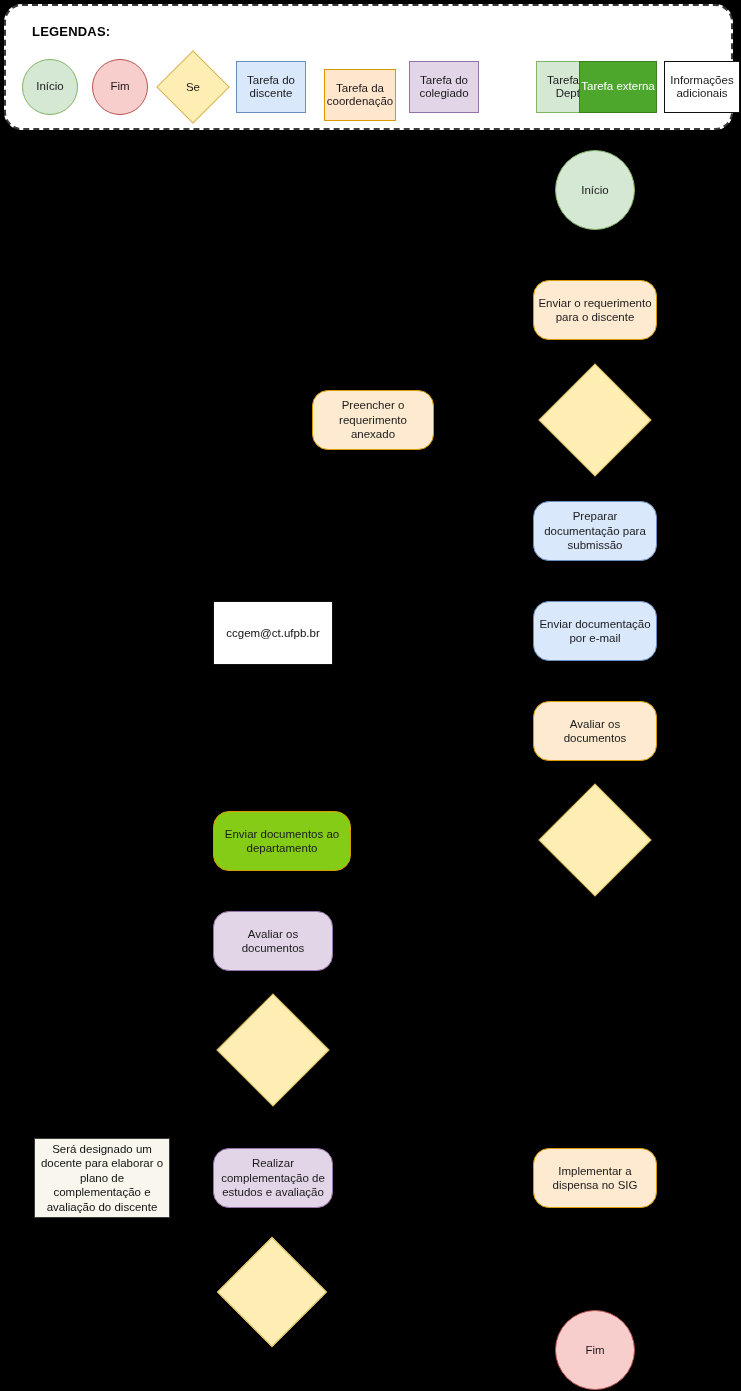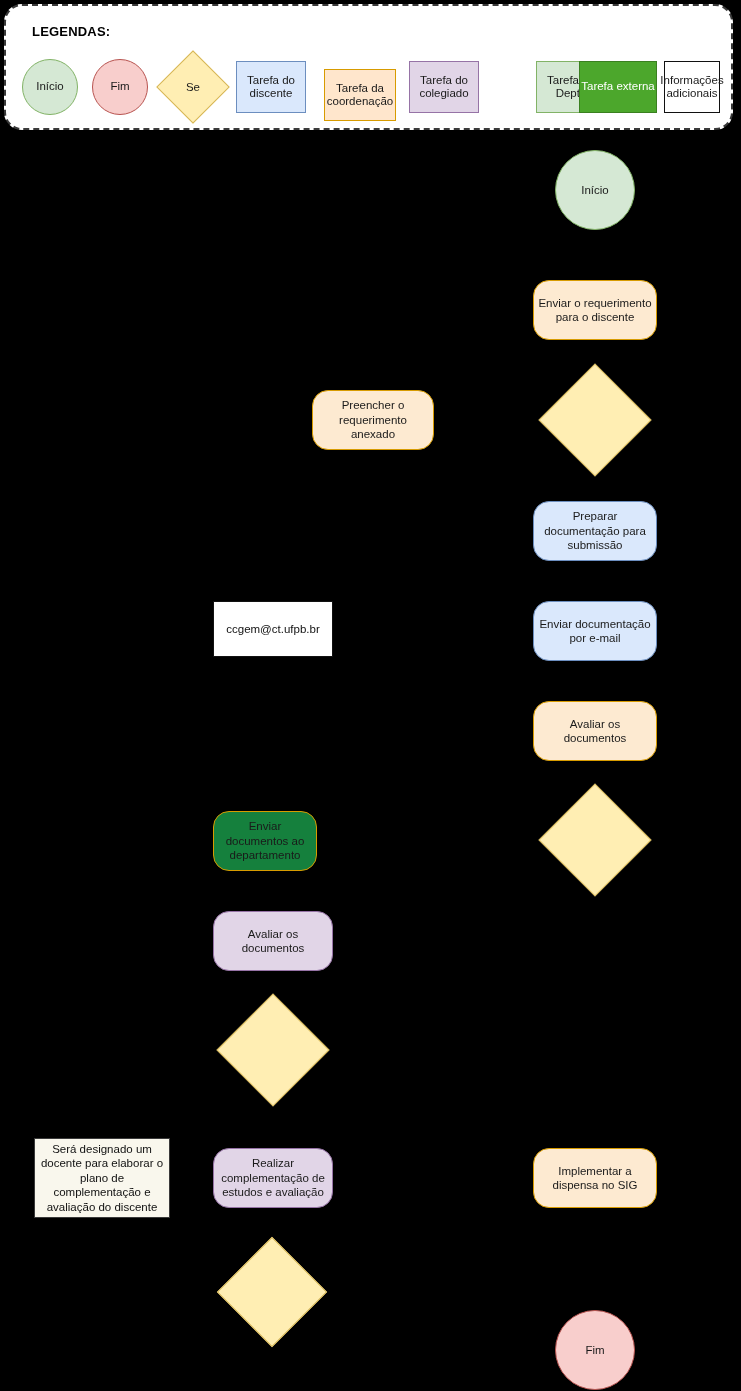--- a/index.html
+++ b/index.html
@@ -158,21 +158,21 @@
   </div>
 
   <div class="lg-shape" style="left:496px; top:55px; width:70px; height:52px; background:#d5e8d4; border:1.5px solid #82b366;margin-left:34px;">
     <span>Tarefa do Depto</span>
   </div>
 
   <div class="lg-shape" style="left:573px; top:55px; width:78px; height:52px; background:#4ca72c; border:1.5px solid #3a8020; color:#ffffff;">
     <span>Tarefa externa</span>
   </div>
 
-  <div class="lg-shape" style="left:658px; top:55px; width:56px; height:52px; background:#ffffff; border:1.5px solid #111111;">
+  <div class="lg-shape" style="left:658px; top:55px; width:76px; height:52px; background:#ffffff; border:1.5px solid #111111;">
     <span>Informações adicionais</span>
   </div>
 </div>
 
 <div class="node circle" style="left:555px; top:150px; width:80px; height:80px; background:#d5e8d4; border:1.5px solid #82b366;">
   <span>Início</span>
 </div>
 
 <div class="node" style="left:533px; top:280px; width:124px; height:60px; background:#fdead1; border:1.5px solid #d79b00;">
   <span>Enviar o requerimento para o discente</span>
@@ -187,33 +187,33 @@
 </div>
 
 <div class="node" style="left:533px; top:501px; width:124px; height:60px; background:#dae8fc; border:1.5px solid #6c8ebf;">
   <span>Preparar documentação para submissão</span>
 </div>
 
 <div class="node" style="left:533px; top:601px; width:124px; height:60px; background:#dae8fc; border:1.5px solid #6c8ebf;">
   <span>Enviar documentação por e-mail</span>
 </div>
 
-<div class="plain-note" style="left:213px; top:601px; width:120px; height:56px;">
+<div class="plain-note" style="left:213px; top:601px; width:120px; height:64px;">
   <span>ccgem@ct.ufpb.br</span>
 </div>
 
 <div class="node" style="left:533px; top:701px; width:124px; height:60px; background:#fdead1; border:1.5px solid #d79b00;">
   <span>Avaliar os documentos</span>
 </div>
 
 <div class="diamond" style="left:555px; top:800px; width:80px; height:80px;">
   <span class="dshape"></span>
 </div>
 
-<div class="node" style="left:213px; top:811px; width:104px; height:60px; background:#15803d; border:1.5px solid #d79b00;">
+<div class="node" style="left:213px; top:811px; width:138px; height:60px; background:#84cc16; border:1.5px solid #d79b00;">
   <span>Enviar documentos ao departamento</span>
 </div>
 
 <div class="node" style="left:213px; top:911px; width:120px; height:60px; background:#e1d5e7; border:1.5px solid #9673a6;">
   <span>Avaliar os documentos</span>
 </div>
 
 <div class="diamond" style="left:233px; top:1010px; width:80px; height:80px;">
   <span class="dshape"></span>
 </div>

